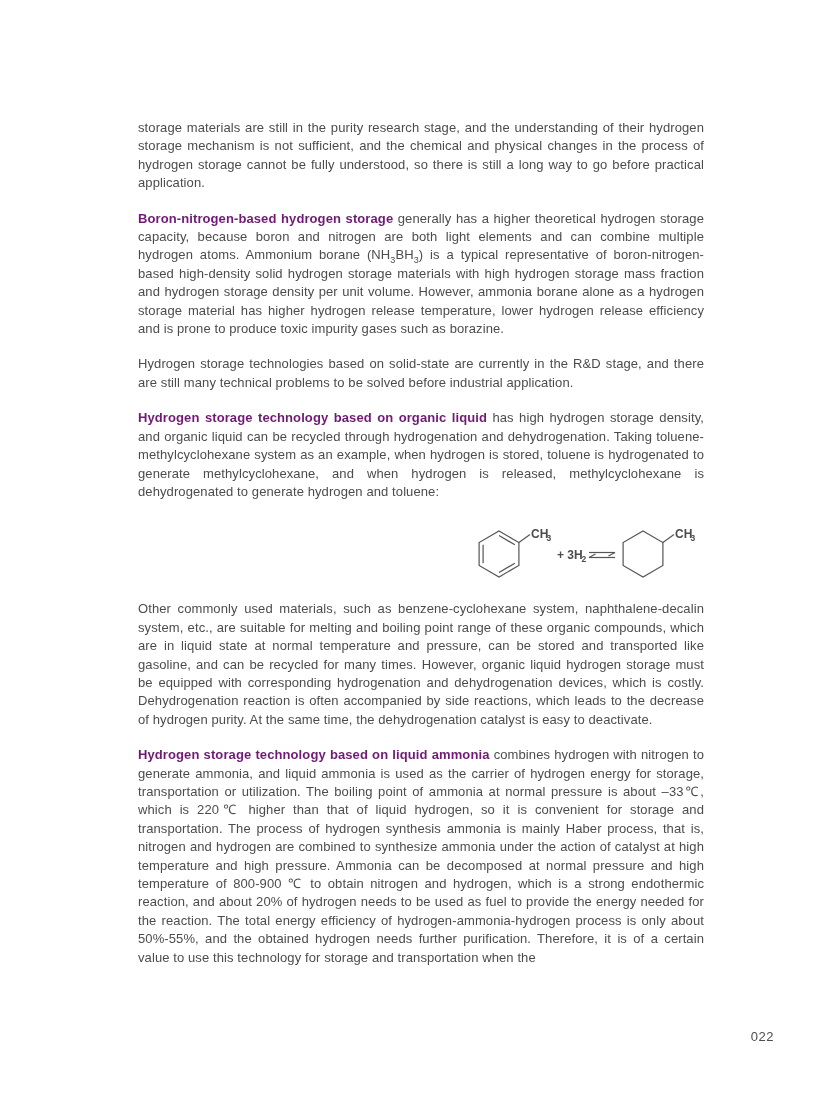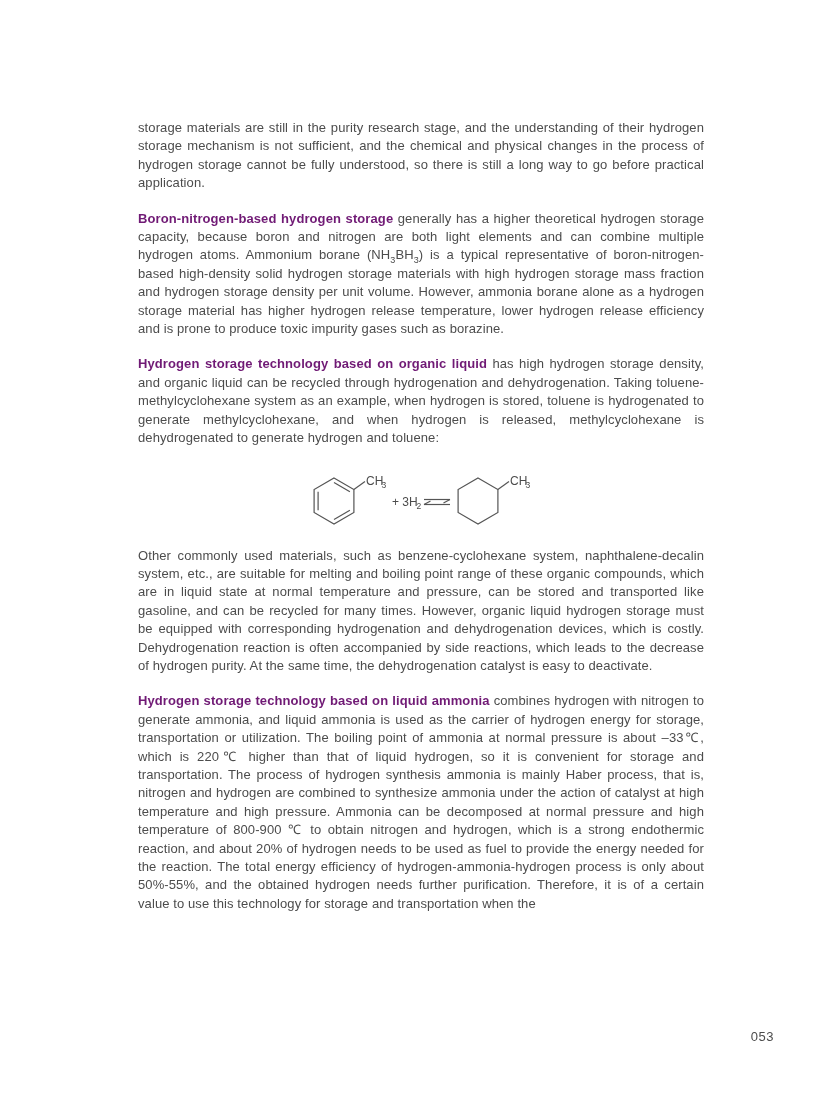--- a/index.html
+++ b/index.html
@@ -32,21 +32,22 @@
   .para .lead {
     font-weight: bold;
     color: #701a75;
   }
   .para sub {
     font-size: 9px;
     line-height: 0;
   }
   .diagram-wrap {
     margin: 8px 0 14px 0;
-    text-align: center;
+    text-align: right;
+    font-weight: bold;
   }
   .diagram-wrap svg {
     display: inline-block;
   }
   .reaction-text {
     font-family: "Liberation Sans", sans-serif;
     font-size: 12px;
     fill: #4c4c4c;
   }
   .reaction-sub {
@@ -63,20 +64,21 @@
     letter-spacing: 0.5px;
   }
 </style>
 </head>
 <body>
 
 <div class="page">
   <div class="content" id="doc-body">
       <p class="para"><span>storage materials are still in the purity research stage, and the understanding of their hydrogen storage mechanism is not sufficient, and the chemical and physical changes in the process of hydrogen storage cannot be fully understood, so there is still a long way to go before practical application.</span></p>
       <p class="para"><span class="lead">Boron-nitrogen-based hydrogen storage</span><span> generally has a higher theoretical hydrogen storage capacity, because boron and nitrogen are both light elements and can combine multiple hydrogen atoms. Ammonium borane (NH</span><sub>3</sub><span>BH</span><sub>3</sub><span>) is a typical representative of boron-nitrogen-based high-density solid hydrogen storage materials with high hydrogen storage mass fraction and hydrogen storage density per unit volume. However, ammonia borane alone as a hydrogen storage material has higher hydrogen release temperature, lower hydrogen release efficiency and is prone to produce toxic impurity gases such as borazine.</span></p>
+      <p class="para"><span>Hydrogen storage technologies based on solid-state are currently in the R&amp;D stage, and there are still many technical problems to be solved before industrial application.</span></p>
       <p class="para"><span class="lead">Hydrogen storage technology based on organic liquid</span><span> has high hydrogen storage density, and organic liquid can be recycled through hydrogenation and dehydrogenation. Taking toluene-methylcyclohexane system as an example, when hydrogen is stored, toluene is hydrogenated to generate methylcyclohexane, and when hydrogen is released, methylcyclohexane is dehydrogenated to generate hydrogen and toluene:</span></p>
   <div class="diagram-wrap">
     <svg width="235" height="64" viewBox="0 0 235 64">
 
       <g stroke="#555555" stroke-width="1.2" fill="none">
         <polygon points="30,13 49.9,24.5 49.9,47.5 30,59 10.1,47.5 10.1,24.5"></polygon>
         <line x1="14.1" y1="26.8" x2="14.1" y2="45.2"></line>
         <line x1="30" y1="54.4" x2="45.9" y2="45.2"></line>
         <line x1="30" y1="17.6" x2="45.9" y2="26.8"></line>
         <line x1="49.9" y1="24.5" x2="61" y2="16.5"></line>
@@ -98,14 +100,14 @@
         <polygon points="174,13 193.9,24.5 193.9,47.5 174,59 154.1,47.5 154.1,24.5"></polygon>
         <line x1="193.9" y1="24.5" x2="205" y2="16.5"></line>
       </g>
       <text class="reaction-text" x="206" y="20">CH</text>
       <text class="reaction-sub" x="221.5" y="23">3</text>
     </svg>
   </div>
 <p class="para"><span>Other commonly used materials, such as benzene-cyclohexane system, naphthalene-decalin system, etc., are suitable for melting and boiling point range of these organic compounds, which are in liquid state at normal temperature and pressure, can be stored and transported like gasoline, and can be recycled for many times. However, organic liquid hydrogen storage must be equipped with corresponding hydrogenation and dehydrogenation devices, which is costly. Dehydrogenation reaction is often accompanied by side reactions, which leads to the decrease of hydrogen purity. At the same time, the dehydrogenation catalyst is easy to deactivate.</span></p>
       <p class="para"><span class="lead">Hydrogen storage technology based on liquid ammonia</span><span> combines hydrogen with nitrogen to generate ammonia, and liquid ammonia is used as the carrier of hydrogen energy for storage, transportation or utilization. The boiling point of ammonia at normal pressure is about –33℃, which is 220℃ higher than that of liquid hydrogen, so it is convenient for storage and transportation. The process of hydrogen synthesis ammonia is mainly Haber process, that is, nitrogen and hydrogen are combined to synthesize ammonia under the action of catalyst at high temperature and high pressure. Ammonia can be decomposed at normal pressure and high temperature of 800-900 ℃ to obtain nitrogen and hydrogen, which is a strong endothermic reaction, and about 20% of hydrogen needs to be used as fuel to provide the energy needed for the reaction. The total energy efficiency of hydrogen-ammonia-hydrogen process is only about 50%-55%, and the obtained hydrogen needs further purification. Therefore, it is of a certain value to use this technology for storage and transportation when the</span></p>
     </div>
-  <div class="page-number">053</div>
+  <div class="page-number">022</div>
 </div>
 
 </body></html>

